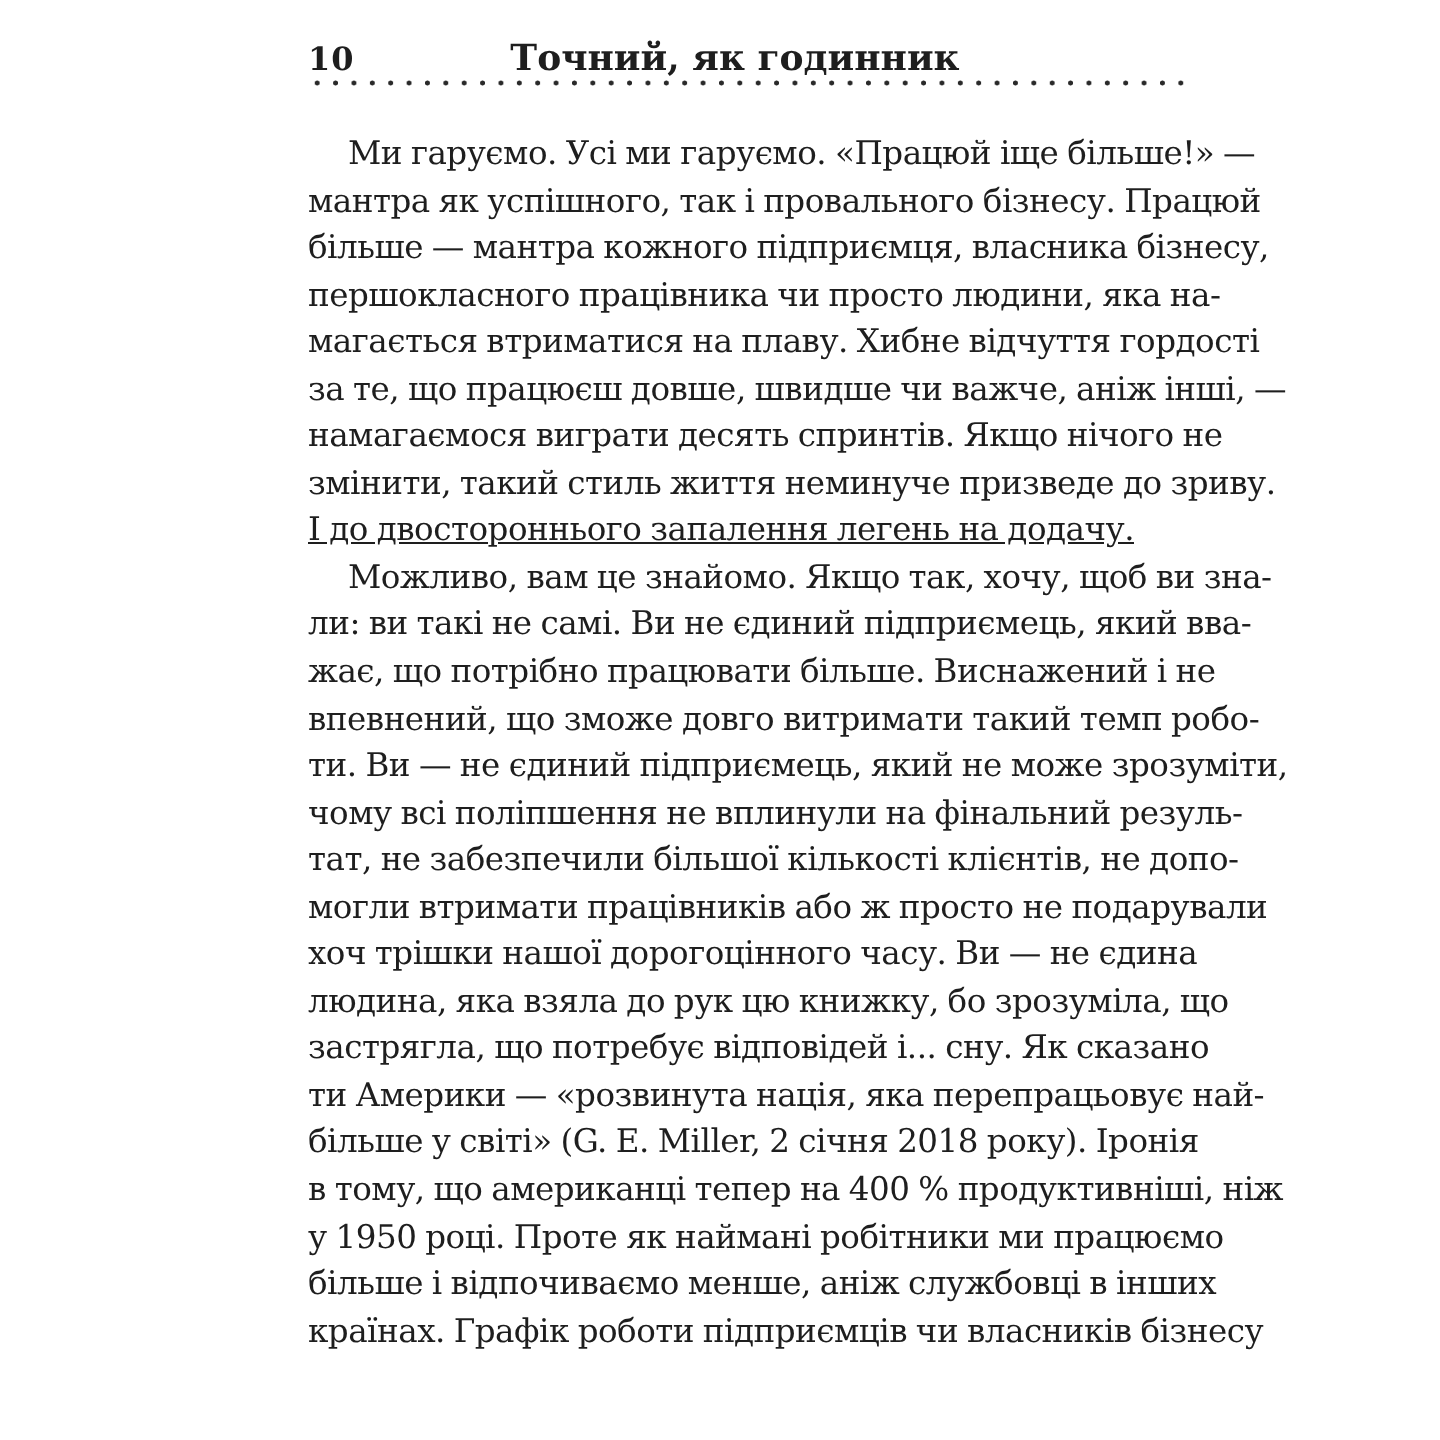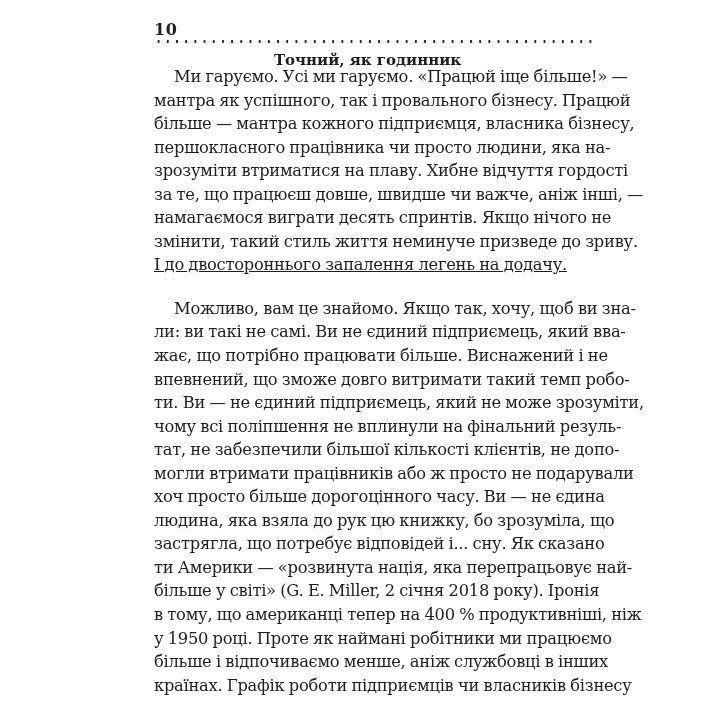--- a/index.html
+++ b/index.html
@@ -34,23 +34,22 @@
       font-size: 16px;
       font-weight: bold;
       letter-spacing: 0.5px;
     }
     .running-title {
       position: absolute;
       left: 0;
       right: 16px;
       text-align: center;
       top: 1px;
-      font-size: 15px;
+      font-size: 18px;
       font-weight: bold;
-      margin-top: 32px;
     }
     .dotted-rule {
       margin-top: 4px;
       height: 3px;
       background-image: radial-gradient(circle, #2a2a2a 1.1px, transparent 1.4px);
       background-size: 9.2px 3px;
       background-repeat: repeat-x;
       background-position: 0 0;
     }
     .body-text {
@@ -67,55 +66,54 @@
       text-align-last: justify;
       white-space: nowrap;
       height: 23.55px;
     }
     .line.last {
       text-align-last: left;
       text-decoration: underline;
     }
     .line.indent {
       padding-left: 20px;
-      margin-top: 20px;
     }
   </style>
 </head>
 <body>
 
 <div class="page">
   <div class="running-head">
     <span class="page-number">10</span>
     <span class="running-title">Точний, як годинник</span>
   </div>
   <div class="dotted-rule"></div>
 
   <div class="body-text">
     <div>
       <span class="line indent">Ми гаруємо. Усі ми гаруємо. «Працюй іще більше!» —</span>
       <span class="line">мантра як успішного, так і провального бізнесу. Працюй</span>
       <span class="line">більше — мантра кожного підприємця, власника бізнесу,</span>
       <span class="line">першокласного працівника чи просто людини, яка на-</span>
-      <span class="line">зрозуміти втриматися на плаву. Хибне відчуття гордості</span>
+      <span class="line">магається втриматися на плаву. Хибне відчуття гордості</span>
       <span class="line">за те, що працюєш довше, швидше чи важче, аніж інші, —</span>
       <span class="line">намагаємося виграти десять спринтів. Якщо нічого не</span>
       <span class="line">змінити, такий стиль життя неминуче призведе до зриву.</span>
       <span class="line last">І до двостороннього запалення легень на додачу.</span>
     </div>
     <div>
       <span class="line indent">Можливо, вам це знайомо. Якщо так, хочу, щоб ви зна-</span>
       <span class="line">ли: ви такі не самі. Ви не єдиний підприємець, який вва-</span>
       <span class="line">жає, що потрібно працювати більше. Виснажений і не</span>
       <span class="line">впевнений, що зможе довго витримати такий темп робо-</span>
       <span class="line">ти. Ви — не єдиний підприємець, який не може зрозуміти,</span>
       <span class="line">чому всі поліпшення не вплинули на фінальний резуль-</span>
       <span class="line">тат, не забезпечили більшої кількості клієнтів, не допо-</span>
       <span class="line">могли втримати працівників або ж просто не подарували</span>
-      <span class="line">хоч просто більше дорогоцінного часу. Ви — не єдина</span>
+      <span class="line">хоч трішки нашої дорогоцінного часу. Ви — не єдина</span>
       <span class="line">людина, яка взяла до рук цю книжку, бо зрозуміла, що</span>
       <span class="line">застрягла, що потребує відповідей і... сну. Як сказано</span>
       <span class="line">ти Америки — «розвинута нація, яка перепрацьовує най-</span>
       <span class="line">більше у світі» (G. E. Miller, 2 січня 2018 року). Іронія</span>
       <span class="line">в тому, що американці тепер на 400 % продуктивніші, ніж</span>
       <span class="line">у 1950 році. Проте як наймані робітники ми працюємо</span>
       <span class="line">більше і відпочиваємо менше, аніж службовці в інших</span>
       <span class="line">країнах. Графік роботи підприємців чи власників бізнесу</span>
 
     </div>

